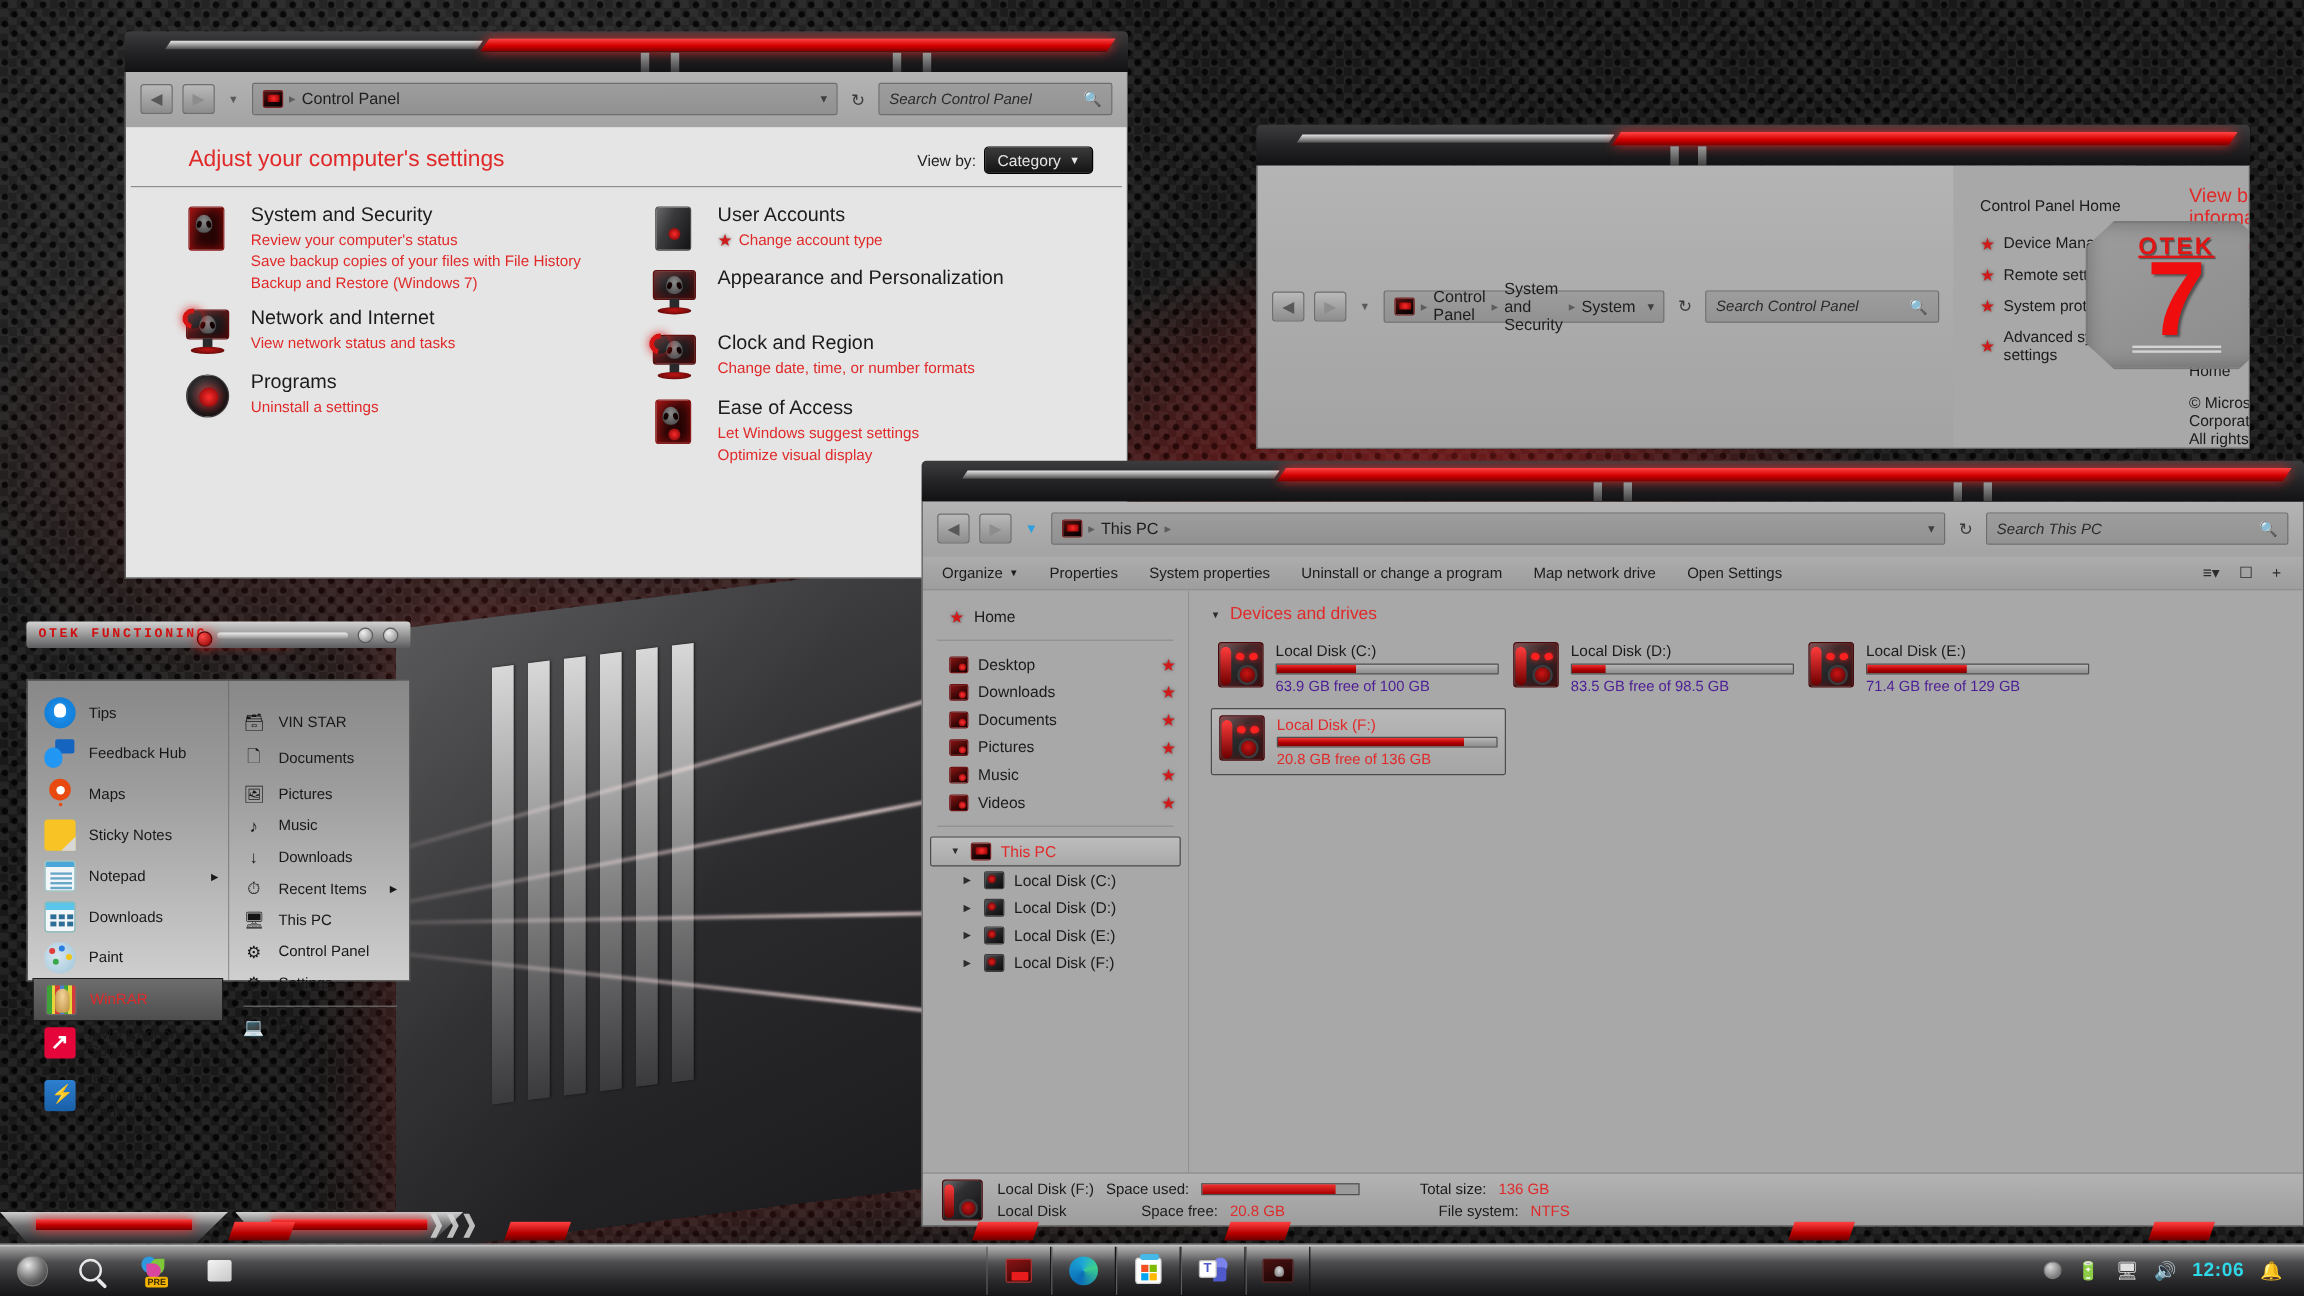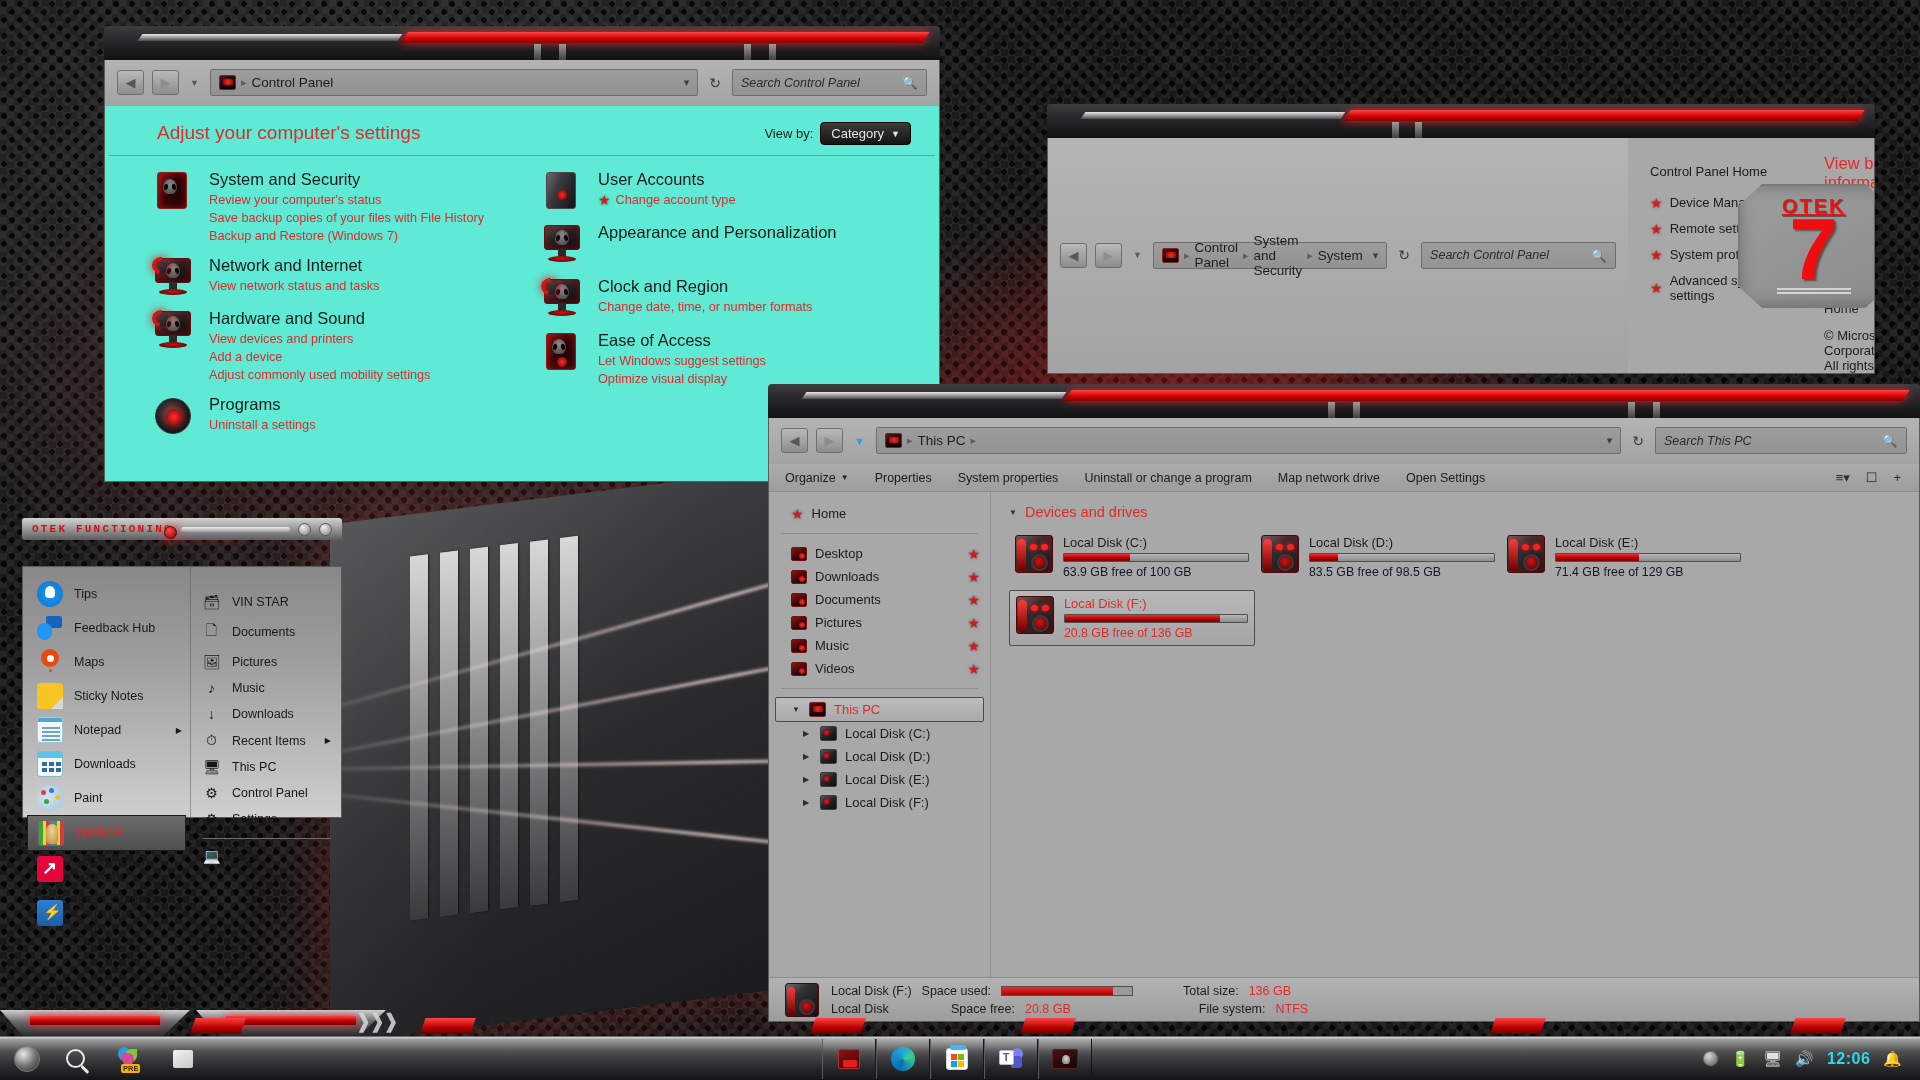--- a/index.html
+++ b/index.html
@@ -136,21 +136,21 @@
   }
   .mono-ico::after {
     content:""; position: absolute; left: 3px; top: 3px; width: 10px; height: 6px;
     background: radial-gradient(circle at 50% 50%, #ff2a2a, #8a0000);
     border-radius: 1px;
   }
 
   
   #cp { left: 104px; top: 26px; width: 836px; height: 456px; z-index: 10; }
   #cp .otek-body { height: 422px; overflow: hidden; }
-  #cp-content { padding: 0; position: relative; height: 100%; background: #5eead4; }
+  #cp-content { padding: 0; position: relative; height: 100%; background: #e5e5e5; }
   .cp-head {
     display: flex; align-items: flex-start; justify-content: space-between;
     padding: 16px 28px 10px 52px;
   }
   .cp-title { color: #e02a2a; font-size: 19px; }
   .viewby { display: flex; align-items: center; gap: 7px; font-size: 13px; color: #1d1d1d; }
   .viewby-btn {
     background: linear-gradient(180deg, #3a3a3a, #141414);
     color: #e4e4e4; font-size: 13px;
     padding: 3px 10px; border-radius: 4px; border: 1px solid #000;
@@ -361,21 +361,21 @@
   .d-name { font-size: 12.8px; color: #1b1b1b; margin-bottom: 3px; }
   .bar {
     height: 9px; border: 1px solid #4f4f4f; border-radius: 1px;
     background: linear-gradient(180deg, #b6b6b6, #8d8d8d);
     overflow: hidden; margin-bottom: 3px;
   }
   .bar > i {
     display: block; height: 100%;
     background: linear-gradient(180deg, #f03232, #b40000 55%, #7d0000);
   }
-  .d-free { font-size: 12.3px; color: #0f172a; }
+  .d-free { font-size: 12.3px; color: #4c1d95; }
   #pc-status {
     height: 44px; flex: none;
     background: linear-gradient(180deg, #b3b3b3, #9d9d9d);
     border-top: 1px solid #8c8c8c;
     display: flex; align-items: center; padding: 0 14px 0 16px; gap: 12px;
     font-size: 12.5px; color: #1b1b1b;
   }
   #pc-status .st-ico {
     width: 34px; height: 34px; flex: none; border-radius: 3px;
     background: linear-gradient(140deg, #6e6e70 0%, #303032 35%, #111113 100%);
@@ -625,35 +625,20 @@
                 <div class="base"></div>
               <div class="swirl"></div>
             </div>
             <div class="cat-txt">
               <h3>Network and Internet</h3>
               <a>View network status and tasks</a>
             </div>
           </div>
           <div class="cp-cat">
             <div class="ic">
-              <div class="mon"></div>
-                <div class="alien"></div>
-                <div class="stand"></div>
-                <div class="base"></div>
-              <div class="swirl"></div>
-            </div>
-            <div class="cat-txt">
-              <h3>Hardware and Sound</h3>
-              <a>View devices and printers</a>
-              <a>Add a device</a>
-              <a>Adjust commonly used mobility settings</a>
-            </div>
-          </div>
-          <div class="cp-cat">
-            <div class="ic">
                 <div class="prog"></div>
               </div>
             <div class="cat-txt">
               <h3>Programs</h3>
               <a>Uninstall a settings</a>
             </div>
           </div>
         </div>
 
         <div>

